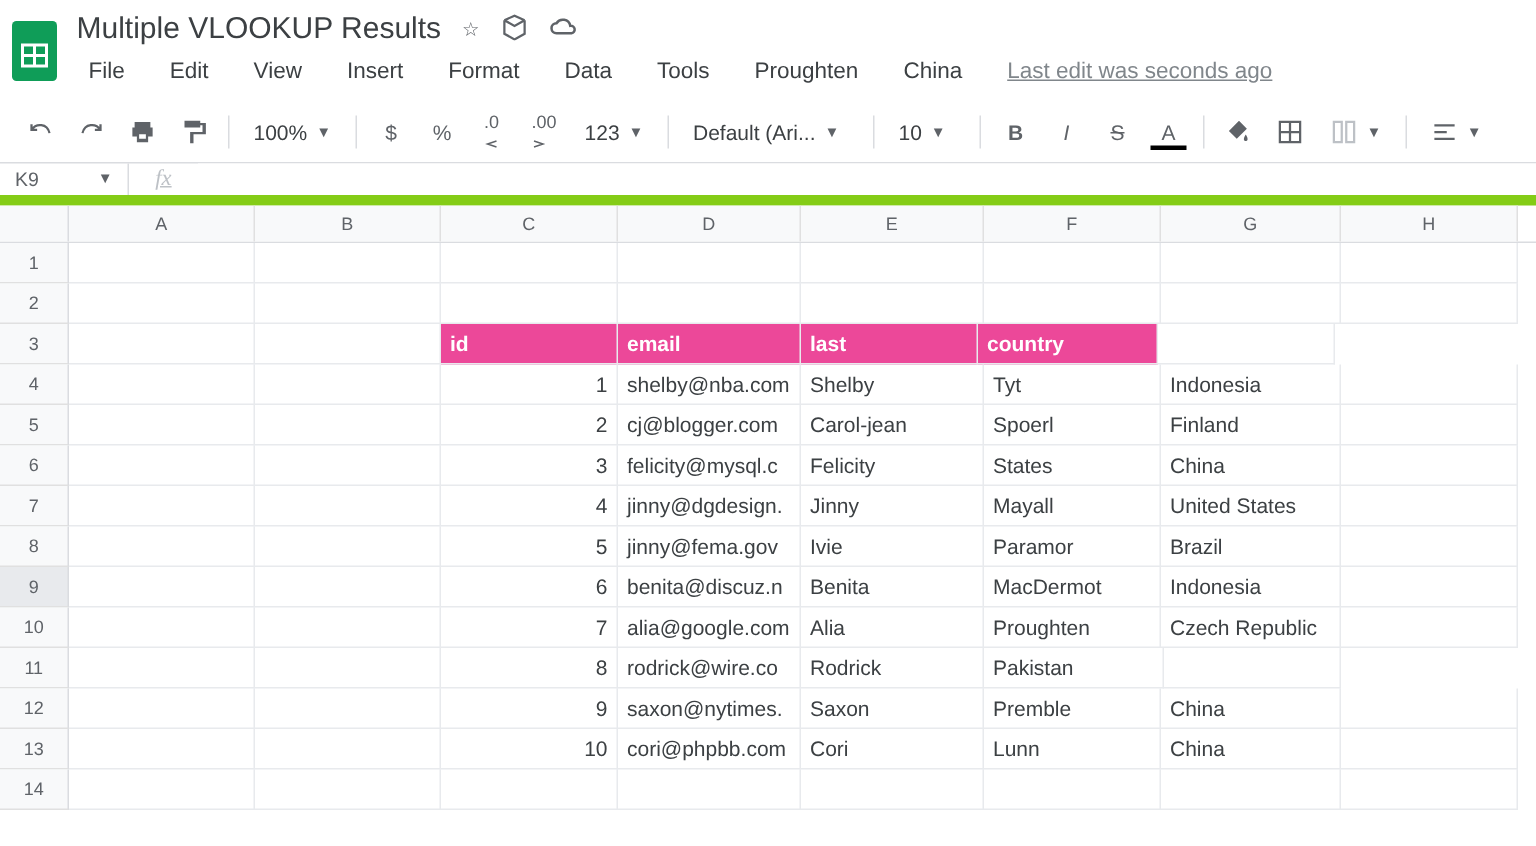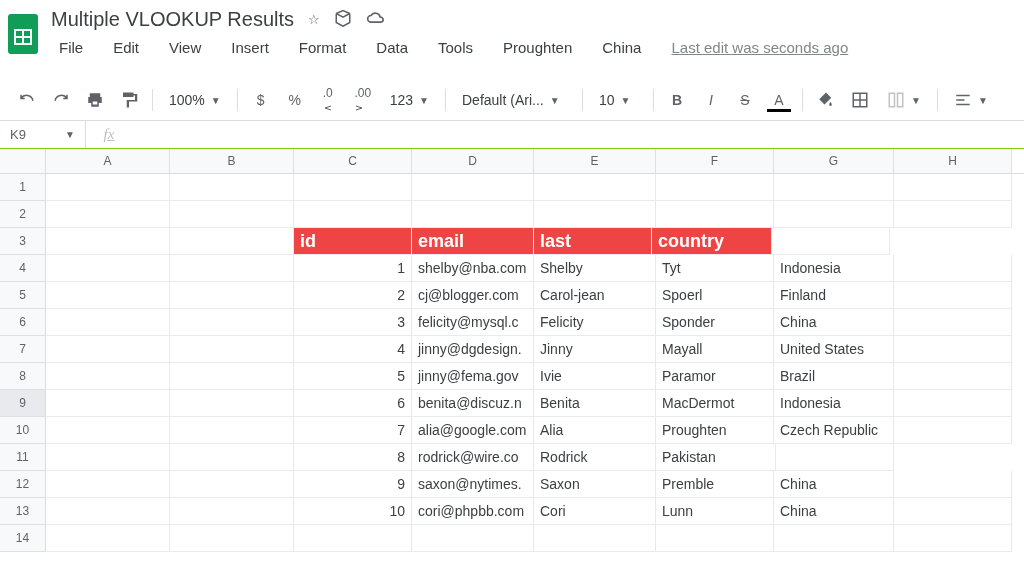--- a/index.html
+++ b/index.html
@@ -11,48 +11,48 @@
   .logo { width: 36px; height: 42px; display: flex; align-items: center; justify-content: center; }
   .title-block { flex: 1; }
   .title-line { display: flex; align-items: center; gap: 14px; }
   .doc-title { font-size: 20px; color: #3c4043; font-weight: 400; }
   .title-icon { color: #5f6368; cursor: pointer; }
   .menu-bar { display: flex; gap: 14px; margin-top: 4px; }
   .menu-item { padding: 4px 8px; font-size: 15px; color: #3c4043; cursor: pointer; }
   .last-edit { color: #80868b; text-decoration: underline; padding: 4px 8px; font-size: 15px; cursor: pointer; }
 
   
-  .toolbar { display: flex; align-items: center; gap: 4px; padding: 6px 12px; border-bottom: 1px solid #dadce0; margin-top: 20px; }
+  .toolbar { display: flex; align-items: center; gap: 4px; padding: 6px 12px; border-bottom: 1px solid #dadce0; margin-top: 8px; }
   .tool-btn { width: 30px; height: 28px; display: flex; align-items: center; justify-content: center; color: #5f6368; cursor: pointer; border-radius: 3px; font-size: 14px; }
   .tool-sep { width: 1px; height: 22px; background: #dadce0; margin: 0 4px; }
   .tool-select { display: flex; align-items: center; gap: 6px; padding: 0 8px; color: #3c4043; cursor: pointer; font-size: 14px; }
   .caret { font-size: 10px; color: #5f6368; }
   .font-underline-a { position: relative; }
   .font-underline-a::after { content:''; position:absolute; left:3px; right:3px; bottom:2px; height:3px; background:#000; }
 
   
-  .fx-bar { display: flex; align-items: center; border-bottom: 1px solid #84cc16; height: 28px; }
+  .fx-bar { display: flex; align-items: center; border-bottom: 7px solid #84cc16; height: 28px; }
   .name-box { width: 86px; display: flex; align-items: center; justify-content: space-between; padding: 0 10px; color: #5f6368; font-size: 13px; border-right: 1px solid #dadce0; height: 100%; cursor: pointer;}
   .fx-label { width: 46px; text-align: center; color: #bdc1c6; font-style: italic; font-family: serif; font-size: 15px; text-decoration: underline; }
   .fx-input { flex: 1; height: 100%; border: none; outline: none; padding: 0 6px; font-size: 13px; }
 
   
   .grid-wrap { position: relative; overflow: hidden; }
   .col-headers { display: flex; border-bottom: 1px solid #dadce0; }
   .corner { width: 46px; height: 24px; background: #f8f9fa; border-right: 1px solid #dadce0; }
   .col-h { height: 24px; background: #f8f9fa; border-right: 1px solid #e0e0e0; display: flex; align-items: center; justify-content: center; font-size: 12px; color: #5f6368; cursor: pointer;}
   .col-A { width: 124px; } .col-B { width: 124px; } .col-C { width: 118px; }
   .col-D { width: 122px; } .col-E { width: 122px; } .col-F { width: 118px; }
   .col-G { width: 120px; } .col-H { width: 118px; }
 
   .rows { }
   .row { display: flex; height: 27px; }
   .row-h { width: 46px; background: #f8f9fa; border-right: 1px solid #dadce0; border-bottom: 1px solid #e0e0e0; display: flex; align-items: center; justify-content: center; font-size: 12px; color: #5f6368; cursor: pointer;}
   .cell { border-right: 1px solid #e8eaed; border-bottom: 1px solid #e8eaed; padding: 0 6px; display: flex; align-items: center; font-size: 14px; color: #3c4043; overflow: hidden; white-space: nowrap; cursor: cell;}
-  .hdr-cell { background: #ef4444; color: #fff; font-weight: 600; font-size: 18px; text-align: center; }
+  .hdr-cell { background: #ec4899; color: #fff; font-weight: 600; font-size: 14px; text-align: center; }
   .num-cell { justify-content: flex-end; }
   .row-9 .row-h { background: #e8eaed; }
 </style>
 </head>
 <body>
 
 <div class="header">
   <div class="header-row1">
     <div class="logo">
       <svg width="30" height="40" viewBox="0 0 30 40">
@@ -264,21 +264,21 @@
         <div class="cell col-G">Finland</div>
         <div class="cell col-H"></div>
       </div>
     <div class="row">
         <div class="row-h">6</div>
         <div class="cell col-A"></div>
         <div class="cell col-B"></div>
         <div class="cell num-cell col-C">3</div>
         <div class="cell col-D">felicity@mysql.c</div>
         <div class="cell col-E">Felicity</div>
-        <div class="cell col-F">Sponder</div>
+        <div class="cell col-F">States</div>
         <div class="cell col-G">China</div>
         <div class="cell col-H"></div>
       </div>
     <div class="row">
         <div class="row-h">7</div>
         <div class="cell col-A"></div>
         <div class="cell col-B"></div>
         <div class="cell num-cell col-C">4</div>
         <div class="cell col-D">jinny@dgdesign.</div>
         <div class="cell col-E">Jinny</div>

